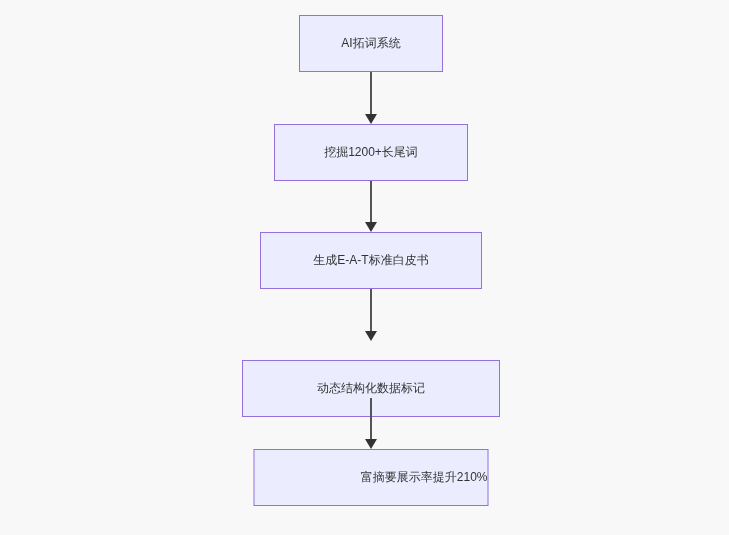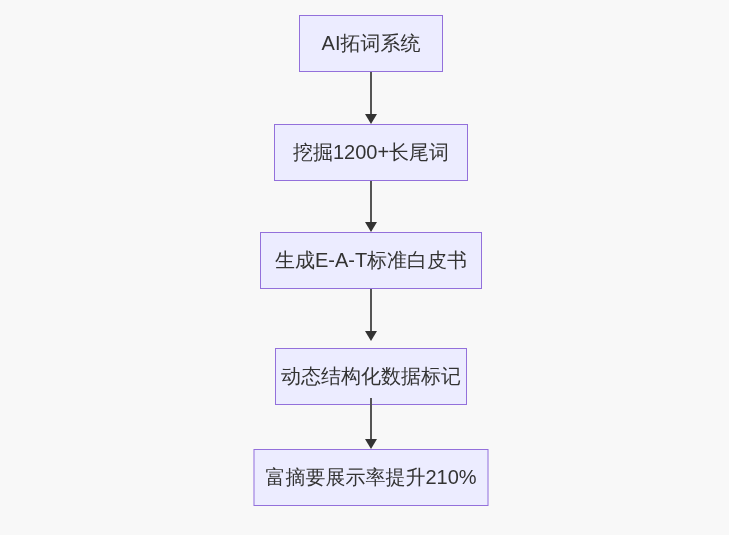--- a/index.html
+++ b/index.html
@@ -25,29 +25,29 @@
     position:absolute;
     left:371px;
     transform:translateX(-50%);
     height:57px;
     display:flex;
     align-items:center;
     justify-content:center;
     background:var(--node-fill);
     border:1px solid var(--node-border);
     color:var(--text);
-    font-size:20px;
+    font-size:12px;
     white-space:nowrap;
     text-align:center;
   }
   .n1{top:15px;width:144px;}
   .n2{top:124px;width:194px;text-align:center;}
   .n3{top:232px;width:222px;}
-  .n4{top:348px;width:192px;}
-  .n5{top:449px;width:235px;}
+  .n4{top:360px;width:258px;}
+  .n5{top:449px;width:235px;justify-content:flex-end;}
   .arrow{
     position:absolute;
     left:371px;
     transform:translateX(-50%);
     width:14px;
   }
   .a1{top:72px;height:52px;}
   .a2{top:181px;height:51px;}
   .a3{top:289px;height:52px;}
   .a4{top:398px;height:51px;}

